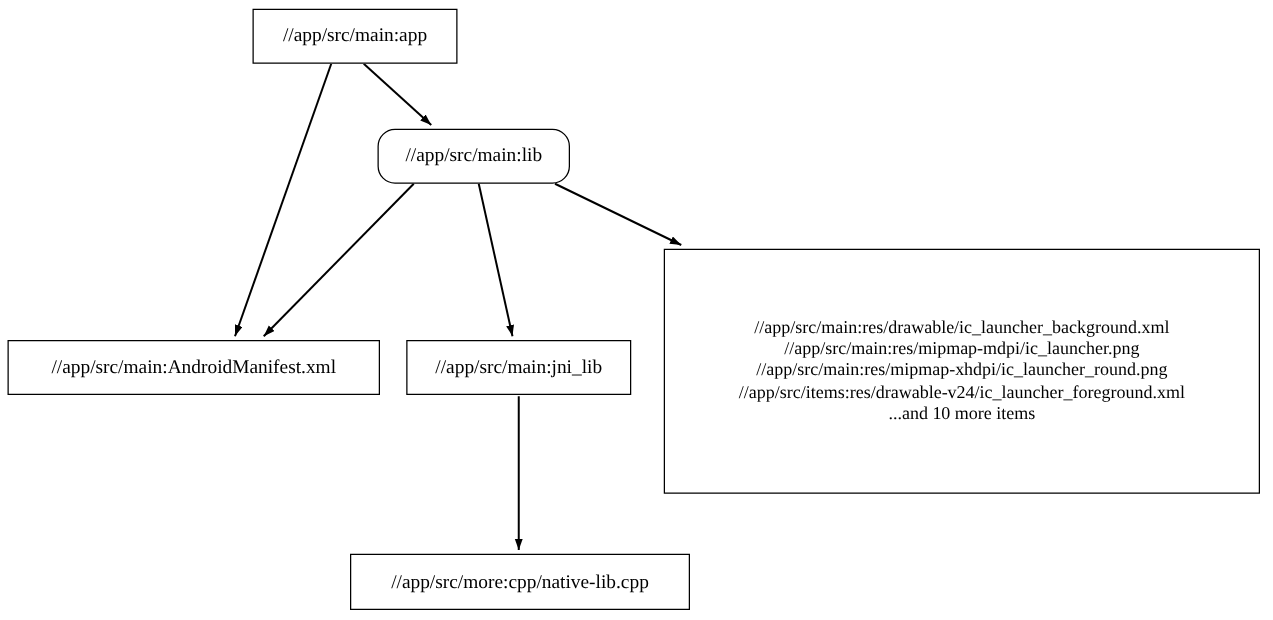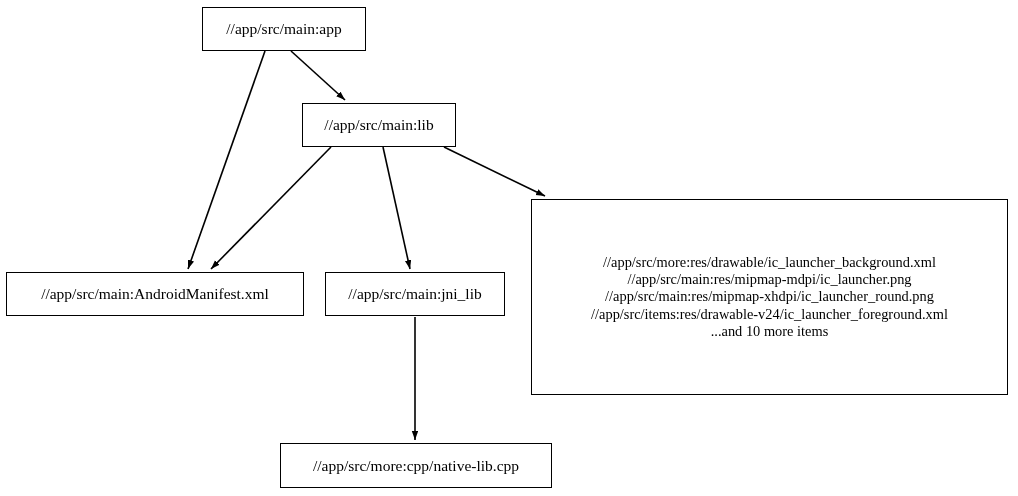--- a/index.html
+++ b/index.html
@@ -72,31 +72,31 @@
 
     <line x1="383" y1="147" x2="410" y2="269" stroke="#000000" stroke-width="1.6" marker-end="url(#arrow)"></line>
 
     <line x1="444" y1="147" x2="545" y2="196" stroke="#000000" stroke-width="1.6" marker-end="url(#arrow)"></line>
 
     <line x1="415" y1="317" x2="415" y2="440" stroke="#000000" stroke-width="1.6" marker-end="url(#arrow)"></line>
   </svg>
 
   <div class="node" style="left:202px; top:7px; width:164px; height:44px;">//app/src/main:app</div>
 
-  <div class="node" style="left:302px; top:103px; width:154px; height:44px;">//app/src/main:lib</div>
+  <div class="node" style="left:302px; top:103px; width:154px; height:44px;border-radius:14px;">//app/src/main:lib</div>
 
   <div class="node" style="left:6px; top:272px; width:298px; height:44px;">//app/src/main:AndroidManifest.xml</div>
 
   <div class="node" style="left:325px; top:272px; width:180px; height:44px;">//app/src/main:jni_lib</div>
 
   <div class="node" style="left:280px; top:443px; width:272px; height:45px;">//app/src/more:cpp/native-lib.cpp</div>
 
   <div class="node multiline" style="left:531px; top:199px; width:477px; height:196px;">
     <div class="label-lines">
-      <span>//app/src/more:res/drawable/ic_launcher_background.xml</span>
+      <span>//app/src/main:res/drawable/ic_launcher_background.xml</span>
       <span>//app/src/main:res/mipmap-mdpi/ic_launcher.png</span>
       <span>//app/src/main:res/mipmap-xhdpi/ic_launcher_round.png</span>
       <span>//app/src/items:res/drawable-v24/ic_launcher_foreground.xml</span>
       <span>...and 10 more items</span>
     </div>
   </div>
 
 </div>
 
 </body></html>

